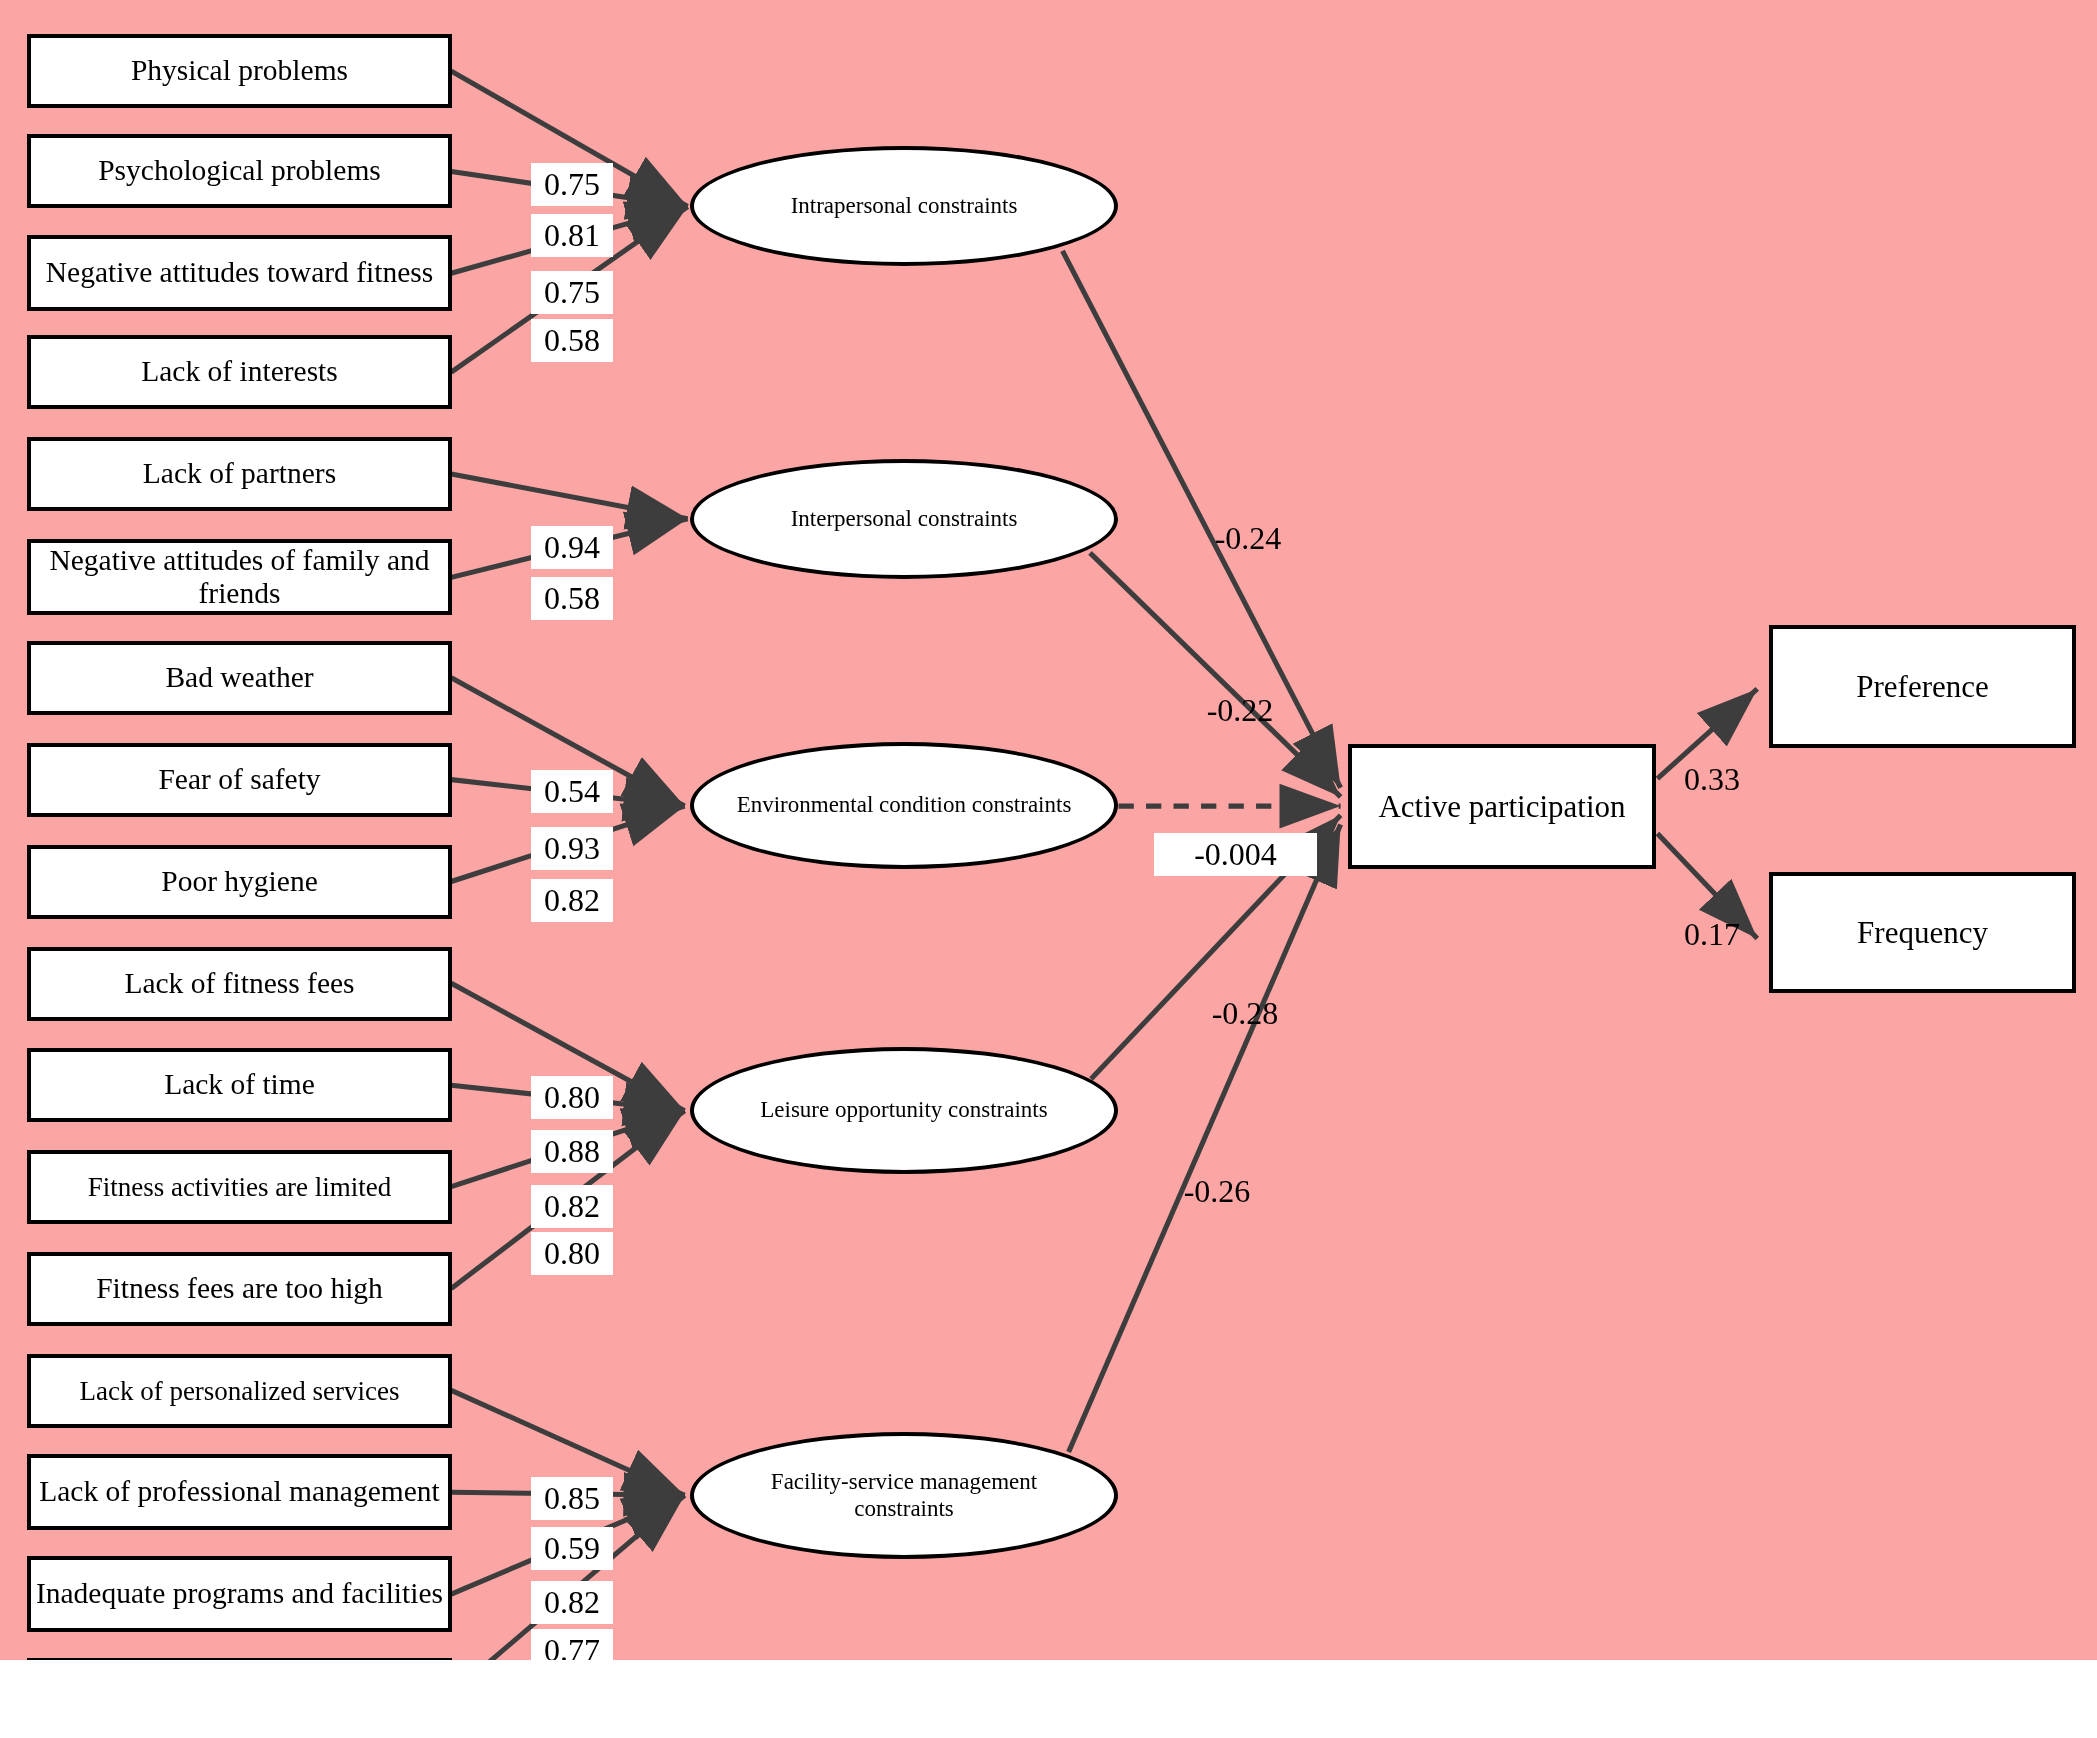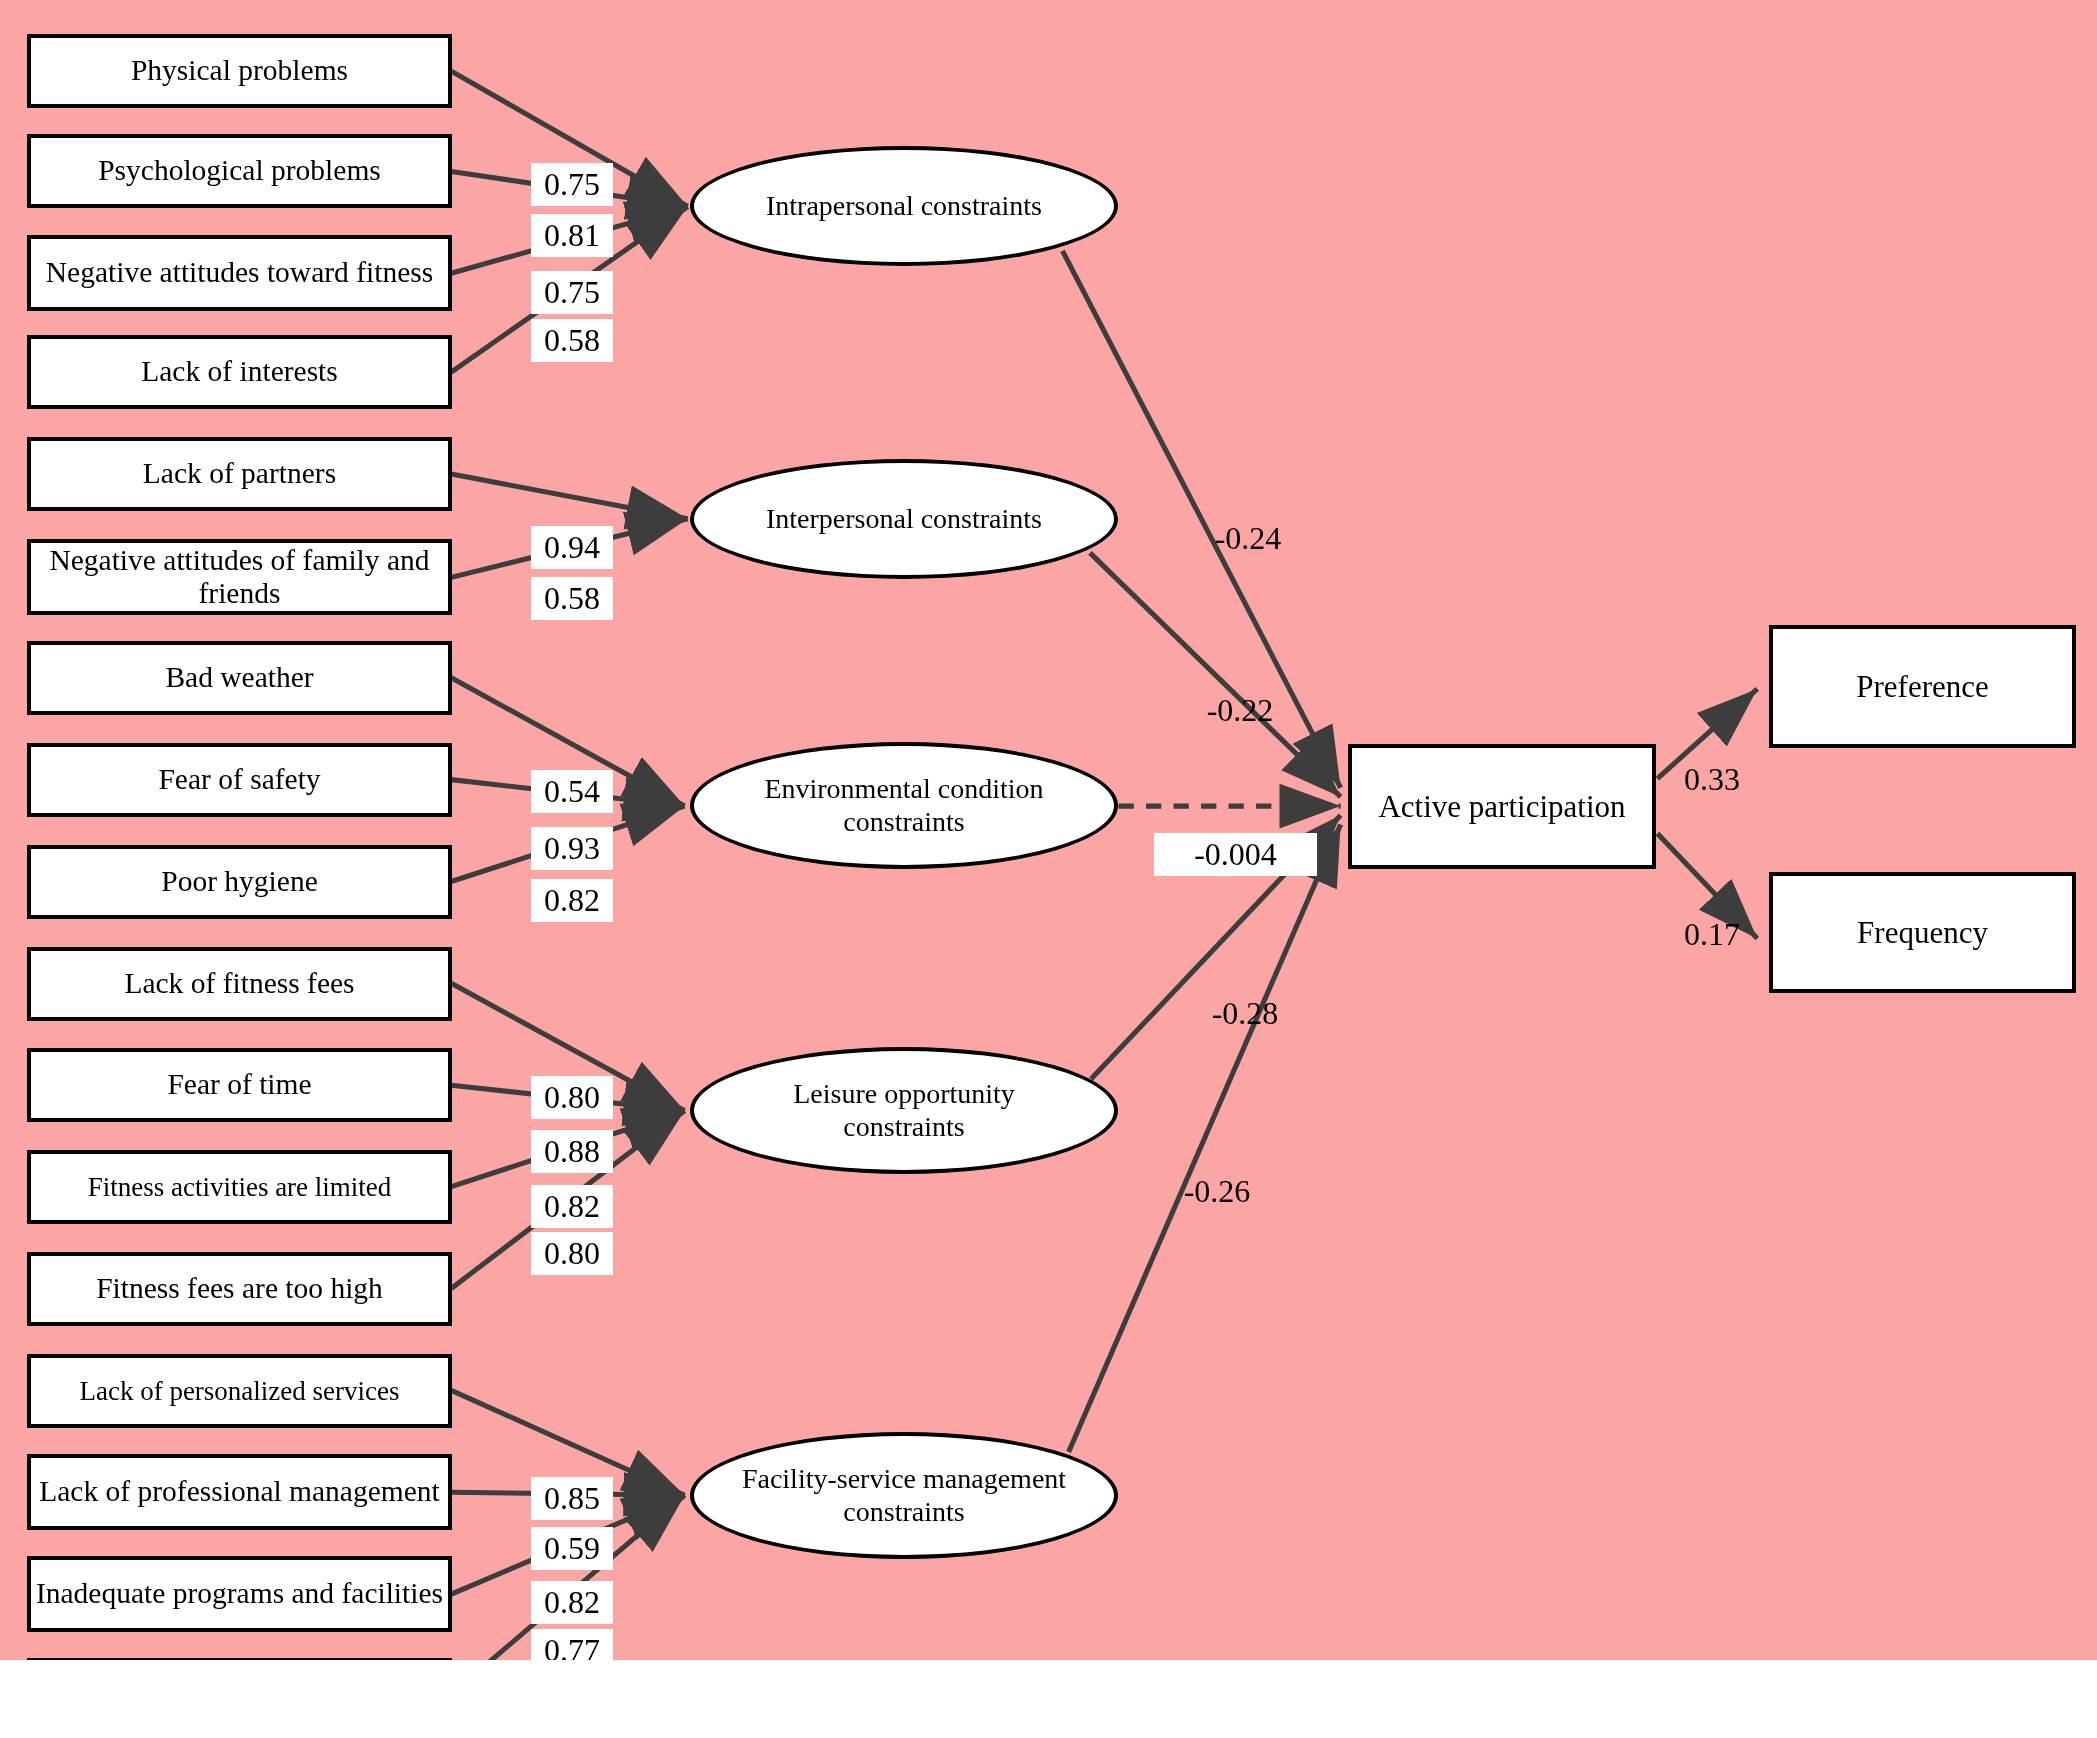--- a/index.html
+++ b/index.html
@@ -38,21 +38,21 @@
     left: 690px;
     width: 428px;
     border: 4.1px solid #000000;
     border-radius: 50%;
     background: #ffffff;
     box-sizing: border-box;
     display: flex;
     align-items: center;
     justify-content: center;
     text-align: center;
-    font-size: 28px;
+    font-size: 23px;
     line-height: 1.15;
     padding: 0 36px;
   }
 
   .rectnode {
     position: absolute;
     border: 4.1px solid #000000;
     background: #ffffff;
     box-sizing: border-box;
     display: flex;
@@ -148,21 +148,21 @@
       <span>Fear of safety</span>
     </div>
   <div class="box" style="top:845px;height:74px">
       <span>Poor hygiene</span>
     </div>
 
   <div class="box" style="top:947px;height:74px">
       <span>Lack of fitness fees</span>
     </div>
   <div class="box" style="top:1048px;height:74px">
-      <span>Fear of time</span>
+      <span>Lack of time</span>
     </div>
   <div class="box small" style="top:1150px;height:74px">
       <span>Fitness activities are limited</span>
     </div>
   <div class="box" style="top:1252px;height:74px">
       <span>Fitness fees are too high</span>
     </div>
 
   <div class="box small" style="top:1354px;height:74px">
       <span>Lack of personalized services</span>

